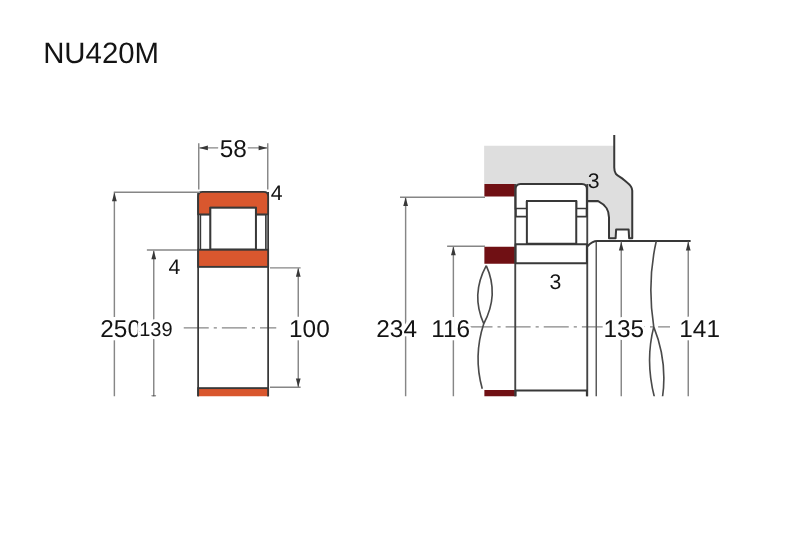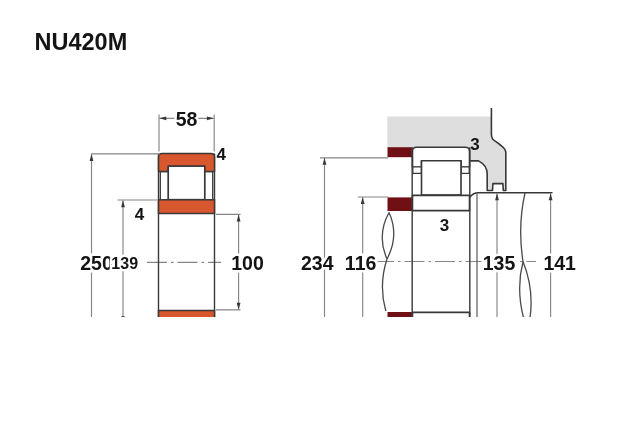--- a/index.html
+++ b/index.html
@@ -1,16 +1,16 @@
 <!DOCTYPE html>
 <html><head>
 <meta charset="utf-8">
 <style>
   html,body{margin:0;padding:0;background:#ffffff;}
-  .wrap{width:640px;height:317px;position:relative;font-family:"Liberation Sans",sans-serif;font-weight:bold;}
+  .wrap{width:640px;height:317px;position:relative;font-family:"Liberation Sans",sans-serif;}
   svg{display:block;}
   text{font-family:"Liberation Sans",sans-serif;fill:#141414;}
   .dim{font-size:19.5px;paint-order:stroke;stroke:#ffffff;stroke-width:5px;}
   .dims{font-size:16px;paint-order:stroke;stroke:#ffffff;stroke-width:5px;}
   .lbl{font-size:17px;}
 </style>
 </head>
 <body>
 <div class="wrap">
 <svg width="640" height="440" viewBox="0 0 640 440">

